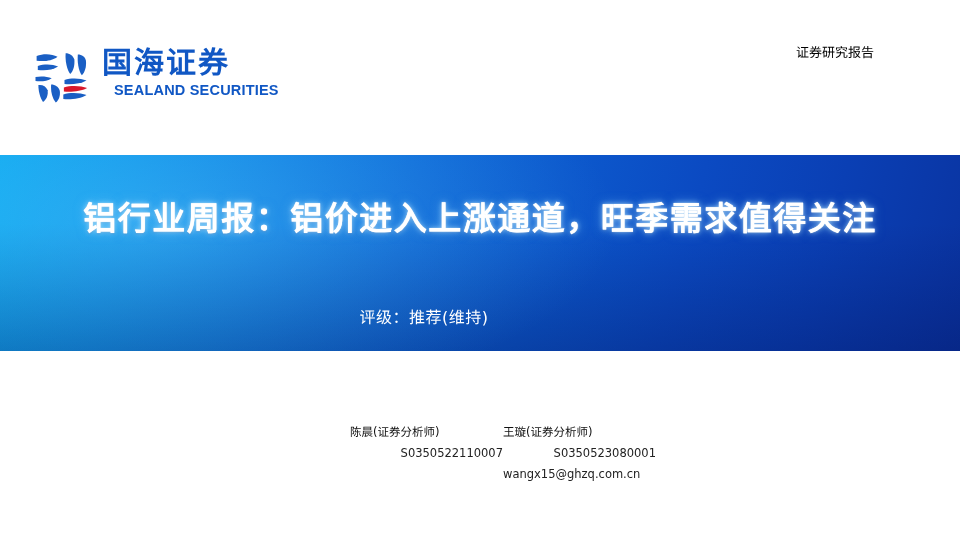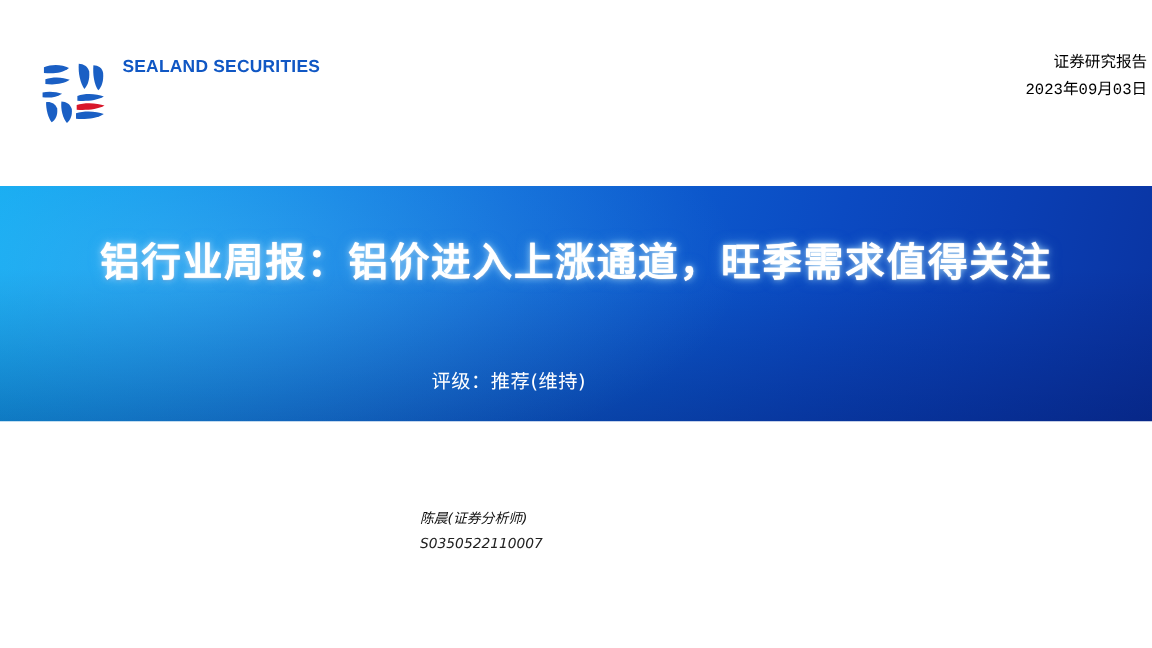--- a/index.html
+++ b/index.html
@@ -63,32 +63,33 @@
   }
 
   .logo-en {
     margin-top:2px;
     font-size:14.5px;
     line-height:17px;
     font-weight:bold;
     color:#1057c4;
     letter-spacing:0.2px;
     font-family:"Liberation Sans",sans-serif;
+    margin-left:12px;
   }
 
   .header-meta {
     position:absolute;
     right:4px;
     top:42px;
     width:160px;
-    text-align:right;
+    text-align:left;
     color:#000000;
     font-size:13px;
     line-height:21.5px;
-    font-family:Liberation Mono, monospace;
+    font-family:Liberation Sans, sans-serif;
   }
   .header-meta div { white-space:nowrap; }
 
   
   .banner {
     position:absolute;
     left:0;
     top:155px;
     width:960px;
     height:196px;
@@ -150,31 +151,30 @@
   }
 
   
   .analysts {
     position:absolute;
     left:350px;
     top:422px;
     display:flex;
     gap:0px;
     font-family:"DejaVu Sans","Liberation Sans",sans-serif;
-    font-style:italic;
   }
 
   .analyst-col {
     width:153px;
     color:#1a1a1a;
     font-size:11.5px;
     line-height:21px;
   }
   .analyst-col .name   { font-size:11.5px; color:#111111; white-space:nowrap; }
-  .analyst-col .code   { font-size:11.5px; color:#222222; white-space:nowrap; }
+  .analyst-col .code   { font-size:11.5px; color:#222222; white-space:nowrap;text-align:right; }
   .analyst-col .email  { font-size:11.5px; color:#222222; white-space:nowrap; }
 </style>
 </head>
 <body>
 
 <div class="slide">
 
   <div class="header">
 
     <div class="logo-block">
@@ -191,40 +191,45 @@
             <path d="M79 11 C86 11, 92 15, 93 22 C94 33, 91 42, 86 47 C80 39, 78 24, 79 11 Z"></path>
             <path d="M56 55 C68 51, 84 52, 94 56 C84 62, 68 63, 56 62 Z"></path>
             <path d="M54 80 C66 76, 84 77, 94 81 C84 88, 66 89, 54 88 Z"></path>
           </g>
           <g fill="#d8182b">
             <path d="M55 68 C67 64, 85 65, 95 69 C85 75, 67 76, 55 75 Z"></path>
           </g>
         </svg>
       </div>
       <div class="logo-words">
+        <div class="logo-cn">国海证券</div>
         <div class="logo-en">SEALAND SECURITIES</div>
       </div>
     </div>
 
     <div class="header-meta">
       <div>证券研究报告</div>
-      <div>2023年09月03日</div>
     </div>
 
   </div>
 
   <div class="banner">
     <div class="banner-sheen"></div>
     <div class="banner-title">铝行业周报：铝价进入上涨通道，旺季需求值得关注</div>
     <div class="banner-rating">评级：推荐(维持)</div>
   </div>
 
   <div class="analysts">
 
     <div class="analyst-col">
       <div class="name">陈晨(证券分析师)</div>
       <div class="code">S0350522110007</div>
     </div>
 
+    <div class="analyst-col">
+      <div class="name">王璇(证券分析师)</div>
+      <div class="code">S0350523080001</div>
+      <div class="email">wangx15@ghzq.com.cn</div>
+    </div>
 
   </div>
 
 </div>
 
 </body></html>

